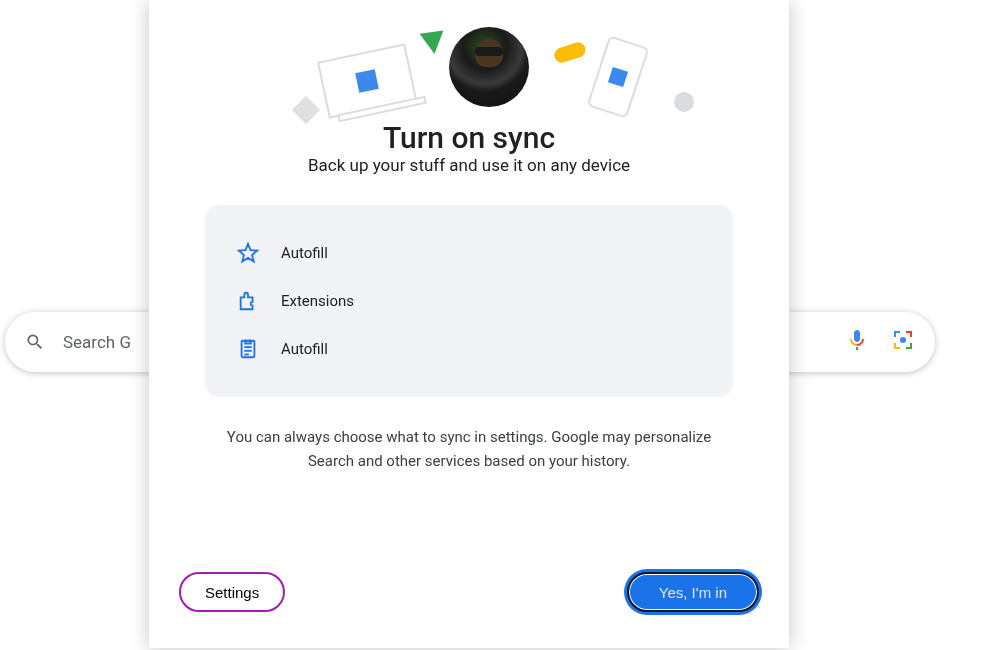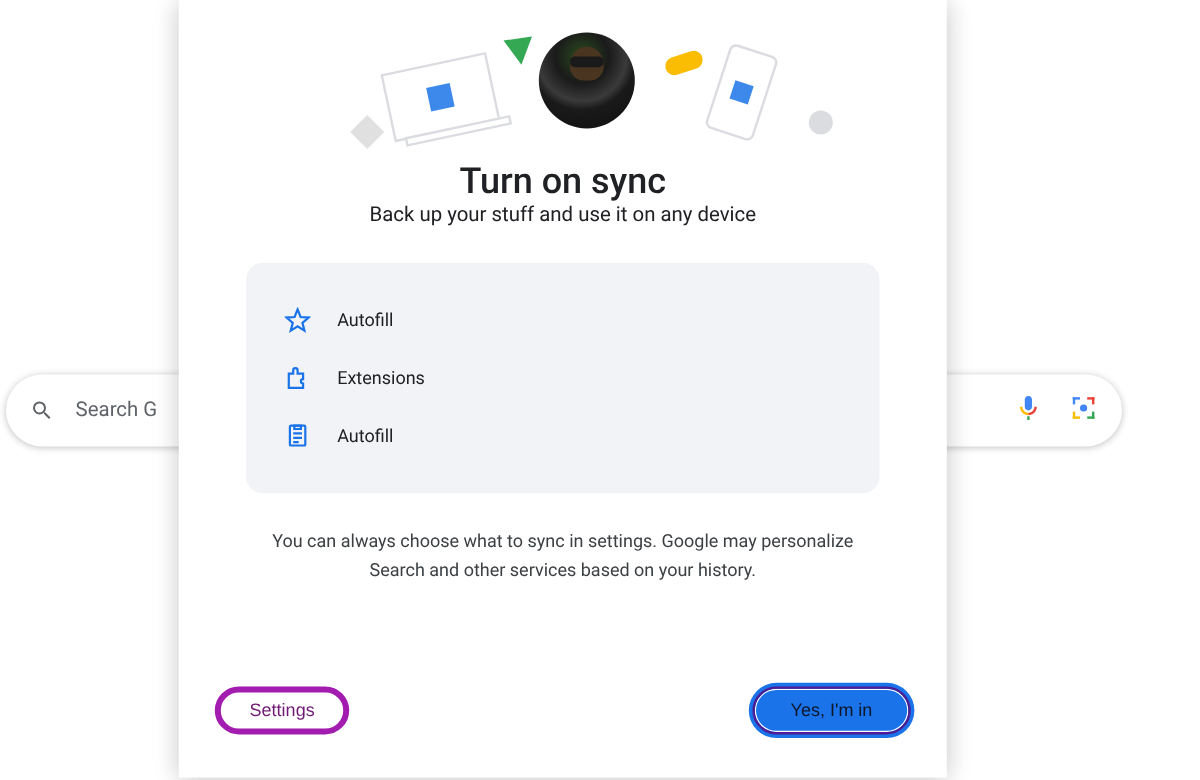--- a/index.html
+++ b/index.html
@@ -183,21 +183,20 @@
       left: 455px;
       width: 20px;
       height: 20px;
       background: #dadce0;
       border-radius: 50%;
     }
     .title {
       font-size: 30px;
       font-weight: 500;
       color: #202124;
-      margin-top: 14px;
     }
     .subtitle {
       font-size: 17px;
       color: #202124;
     }
     .feature-card {
       background: #f1f3f6;
       border-radius: 14px;
       width: 528px;
       margin-top: 30px;
@@ -253,28 +252,28 @@
       border-radius: 22px;
       font-size: 15px;
       font-weight: 500;
       display: inline-flex;
       align-items: center;
       justify-content: center;
       cursor: pointer;
       padding: 0 24px;
     }
     .btn-outline {
-      border: 5px solid #a21caf;
-      color: #701a75;
+      border: 2px solid #a21caf;
+      color: #000000;
       background: #fff;
     }
     .btn-primary {
       background: #1a73e8;
-      color: #0f172a;
-      border: 2px solid #4c1d95;
+      color: #e5e5e5;
+      border: 2px solid #0f172a;
       box-shadow: 0 0 0 1px #fff inset, 0 0 0 3px #1a73e8;
       padding: 0 30px;
     }
     .settings-btn {
       margin-left: 0;
     }
   </style>
 </head>
 <body>
 

